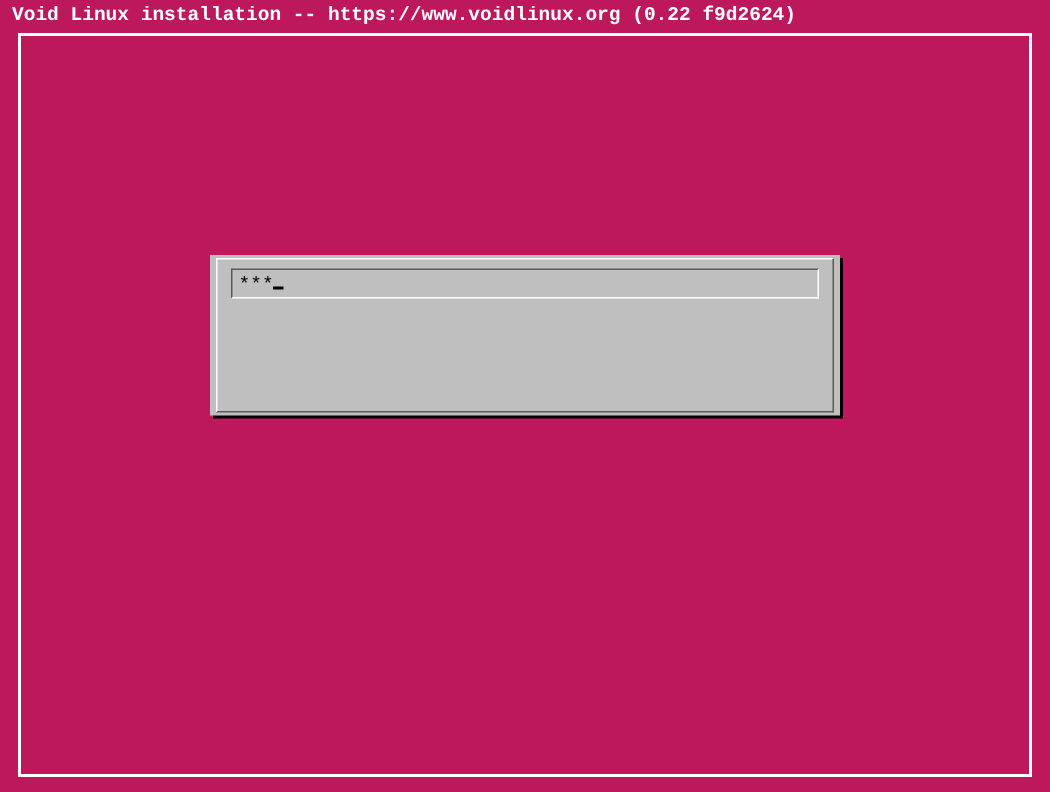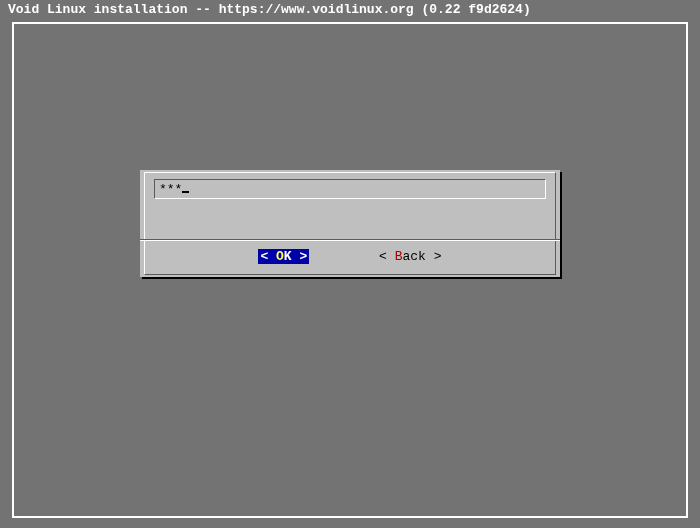--- a/index.html
+++ b/index.html
@@ -8,21 +8,21 @@
       width: 700px;
       height: 528px;
       background: #000;
       font-family: "Courier New", monospace;
       font-size: 13px;
       overflow: hidden;
     }
     .screen {
       width: 700px;
       height: 528px;
-      background: #737373;
+      background: #be185d;
       position: relative;
       box-sizing: border-box;
     }
     .title-bar {
       position: absolute;
       top: 2px;
       left: 8px;
       color: #fff;
       font-weight: bold;
       white-space: pre;
@@ -134,20 +134,14 @@
 
 <div class="screen">
   <div class="title-bar">Void Linux installation -- https://www.voidlinux.org (0.22 f9d2624)</div>
   <div class="outer-frame"></div>
 
   <div class="dialog">
     <div class="dialog-inner-frame">
       <div class="input-box"><span>***</span><span class="cursor"></span></div>
     </div>
 
-    <div class="button-row">
-      <span class="btn-wrap">
-        <span class="btn-ok"><span class="angle">&lt;</span><span class="hot"> O</span><span>K </span><span class="angle">&gt;</span></span>
-        <span class="btn-back"><span>&lt; </span><span class="hot">B</span><span>ack </span><span>&gt;</span></span>
-      </span>
-    </div>
   </div>
 </div>
 
 </body></html>

